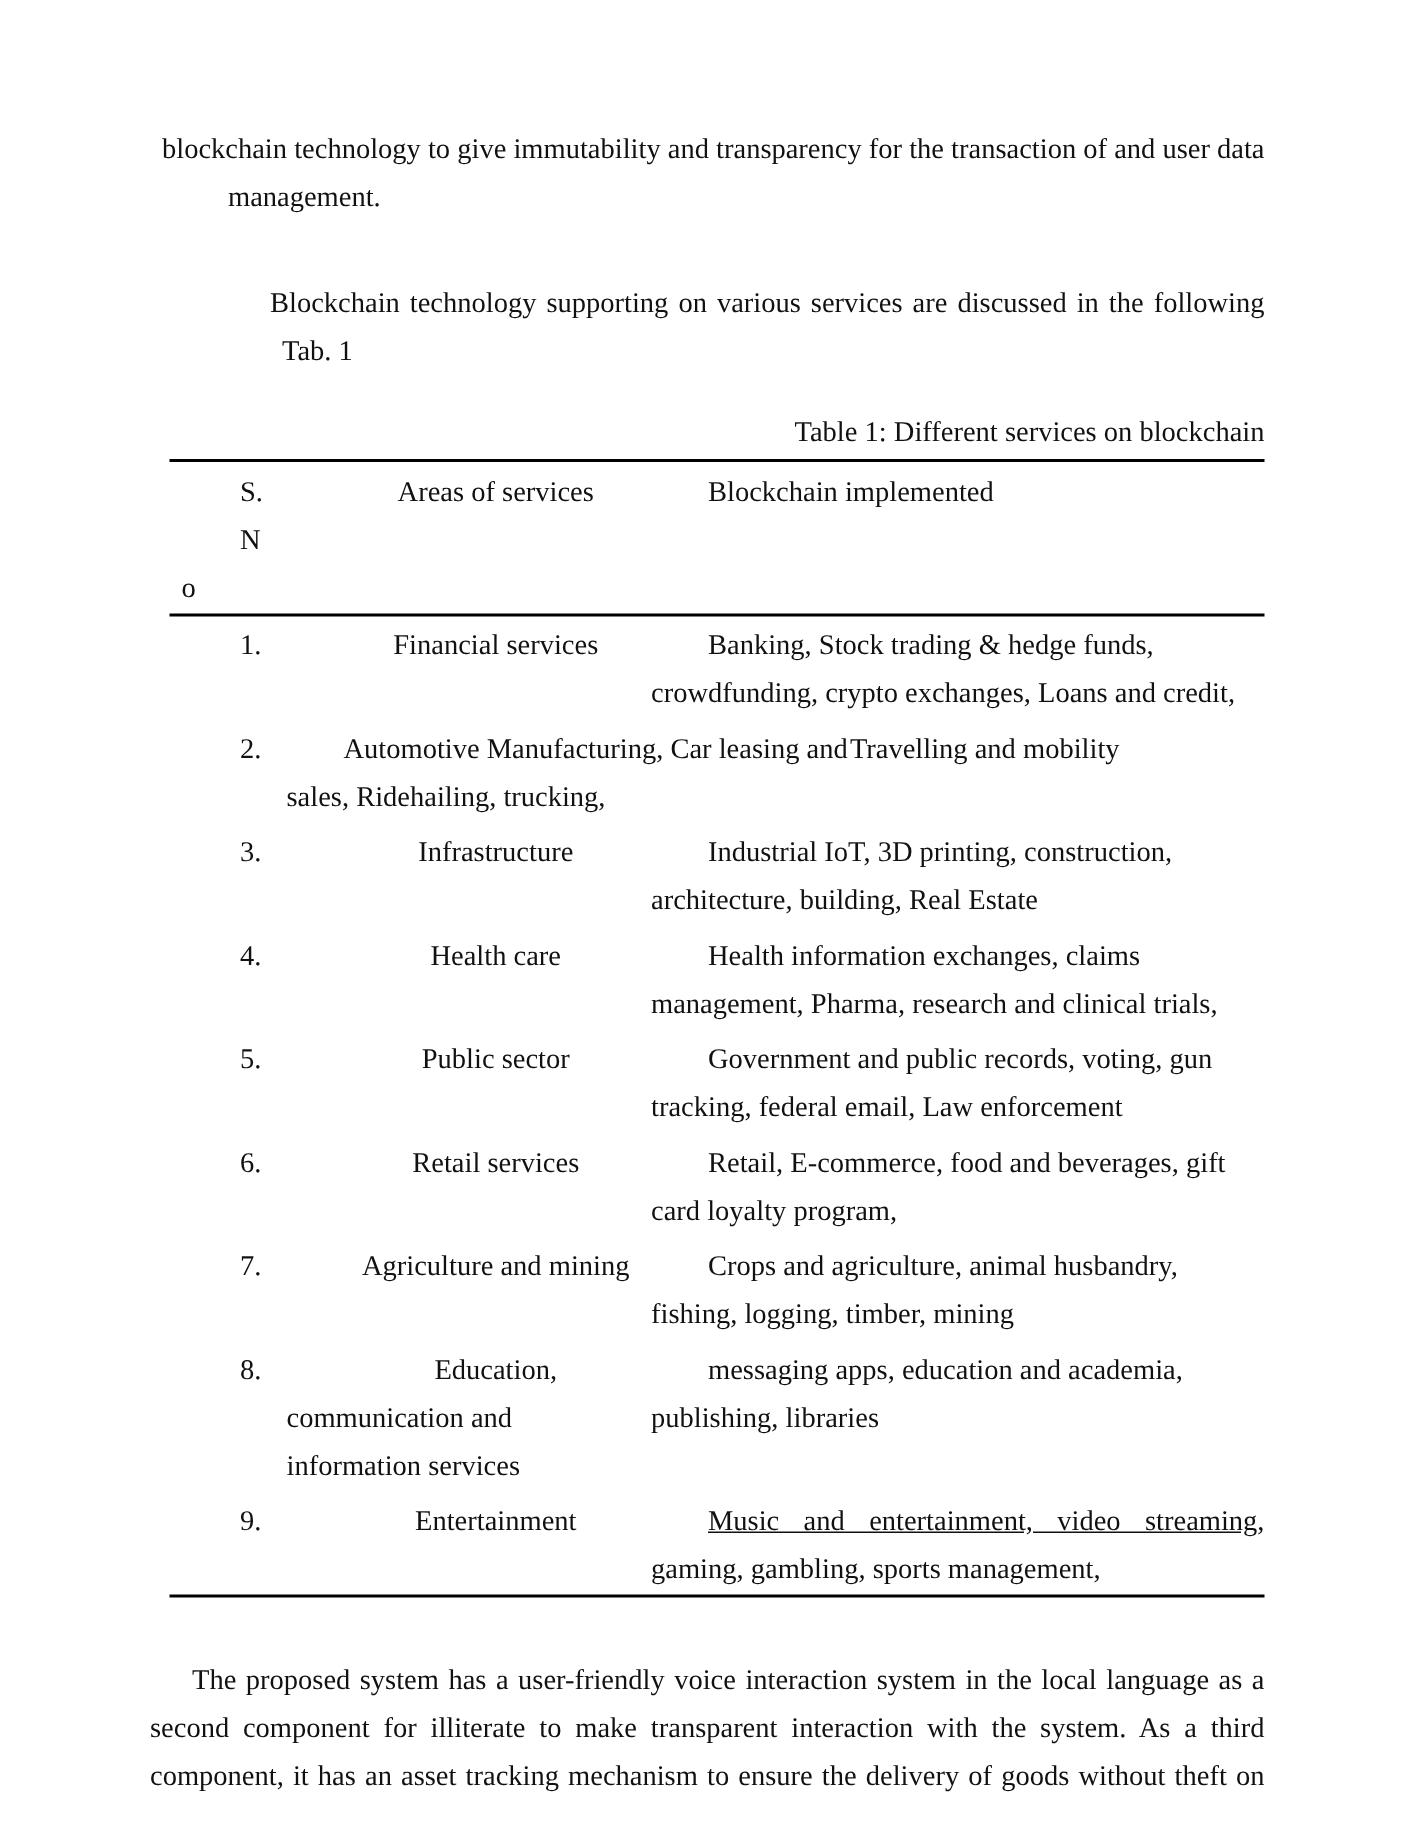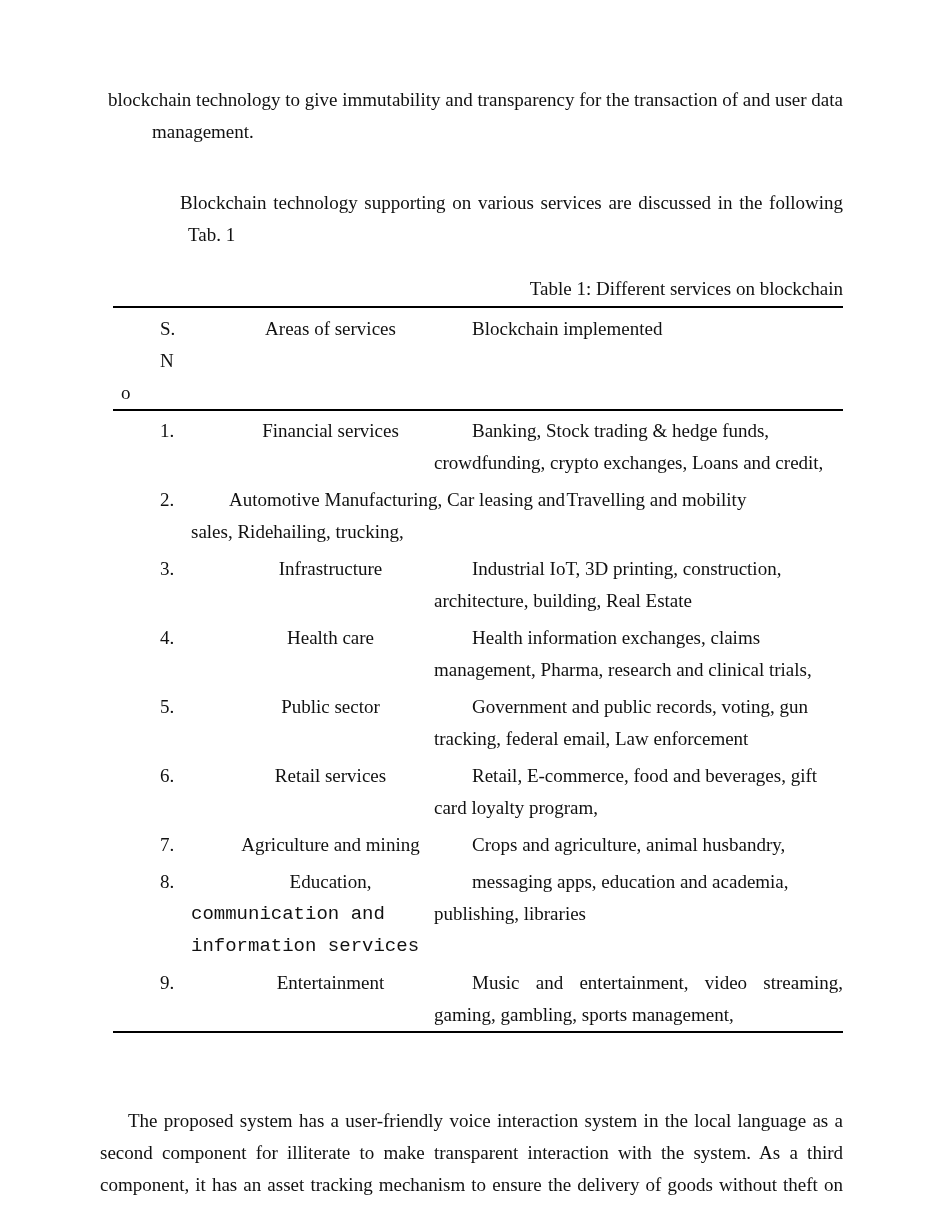--- a/index.html
+++ b/index.html
@@ -33,24 +33,24 @@
   #tbl { left:113px; top:306px; width:730px; }
   .rule { height:2px; background:#000; width:730px; }
   .trow { display:grid; grid-template-columns:78px 243px 409px; }
   .rows-wrap { padding-top:4px; }
   .rows-wrap .trow { margin-bottom:5px; }
   .rows-wrap .trow:last-child { margin-bottom:0; }
   #thead { padding-top:5px; }
   .c1-line  { padding-left:47px; line-height:32px; }
   .c1-hang  { padding-left:8px;  line-height:32px; }
   .c2-first { padding-left:36px; line-height:32px; white-space:nowrap;text-align:center; }
-  .c2-cont  { padding-left:0;    line-height:32px; white-space:nowrap;font-family:Liberation Mono, monospace; }
+  .c2-cont  { padding-left:0;    line-height:32px; white-space:nowrap; }
   .c3-first { padding-left:38px; line-height:32px; white-space:nowrap; }
   .c3-cont  { padding-left:0;    line-height:32px; white-space:nowrap; }
-  .c3-first.just, .c3-cont.just { white-space:normal; }
+  .c3-first.just, .c3-cont.just { white-space:normal;text-decoration:underline; }
 </style>
 </head>
 <body>
 
 <div id="para1" class="abs">
   <div class="wrapln just">blockchain technology to give immutability and transparency for the transaction of and user data</div>
   <div class="ln">management.</div>
 </div>
 
 <div id="para2" class="abs">
@@ -147,20 +147,21 @@
       </div>
     </div>
 
     <div class="trow">
       <div class="c1-line">7.</div>
       <div>
         <div class="c2-first">Agriculture and mining</div>
       </div>
       <div>
         <div class="c3-first">Crops and agriculture, animal husbandry,</div>
+        <div class="c3-cont">fishing, logging, timber, mining</div>
       </div>
     </div>
 
     <div class="trow">
       <div class="c1-line">8.</div>
       <div>
         <div class="c2-first">Education,</div>
         <div class="c2-cont">communication and</div>
         <div class="c2-cont">information services</div>
       </div>

